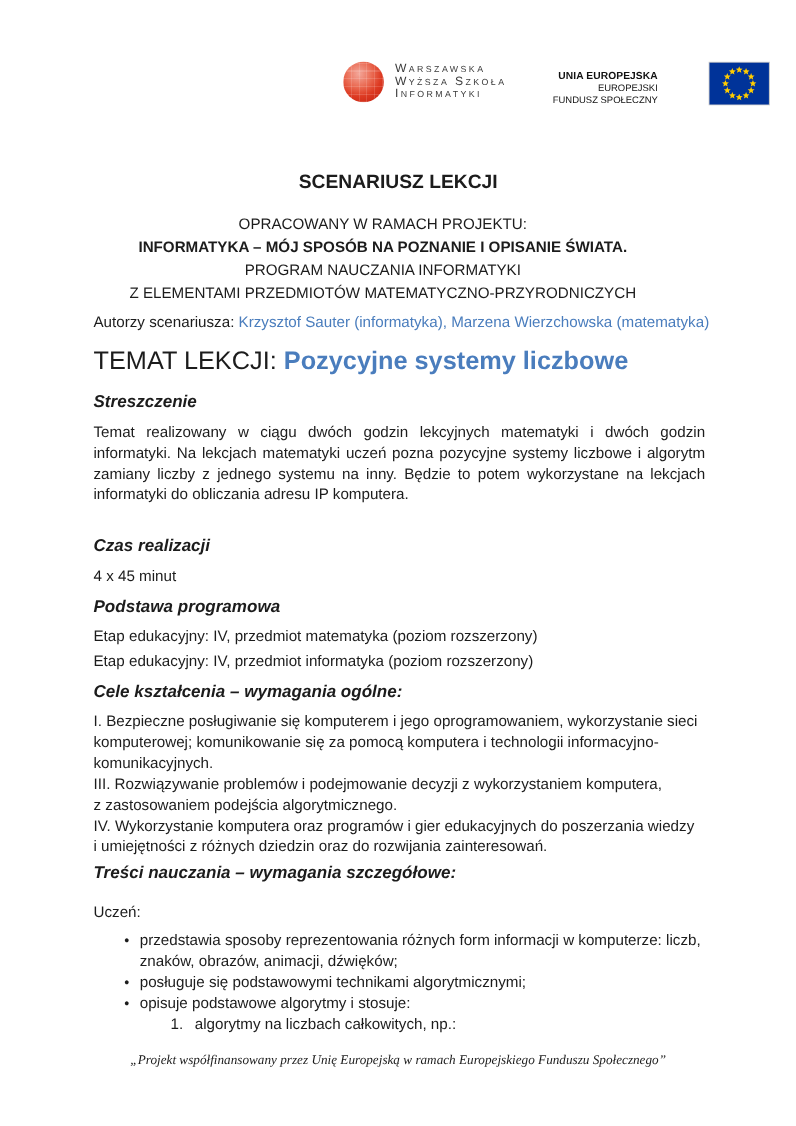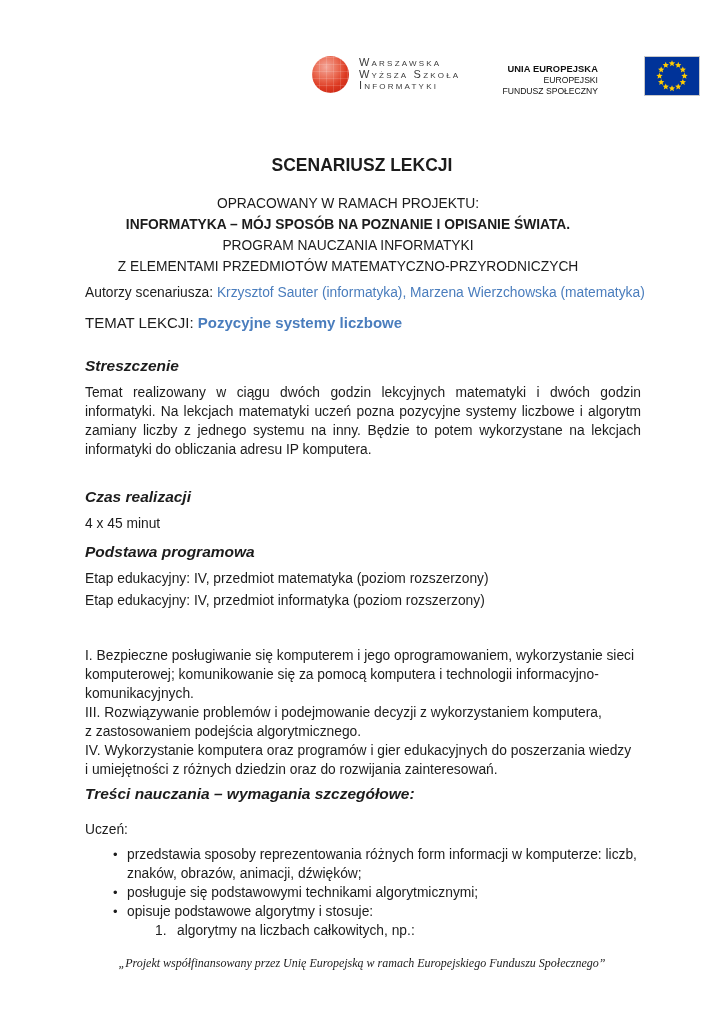--- a/index.html
+++ b/index.html
@@ -29,21 +29,21 @@
   .eu-flag{margin-left:6px;}
   
   .doc-title{position:absolute;top:155px;left:0;width:724px;text-align:center;
     font-size:17.5px;font-weight:bold;}
   .project-block{position:absolute;top:193px;left:0;width:696px;text-align:center;
     font-size:13.8px;line-height:21px;}
   .project-block .bold{font-weight:bold;}
   
   .authors{position:absolute;top:285px;left:85px;width:570px;font-size:13.8px;}
   .blue{color:#4a7dbd;}
-  .topic{position:absolute;top:314px;left:85px;width:570px;font-size:15px;}
+  .topic{position:absolute;top:314px;left:85px;width:570px;font-size:23px;}
   .topic .value{font-weight:bold;}
   
   .sec-h{position:absolute;left:85px;width:556px;font-size:15.5px;font-weight:bold;font-style:italic;}
   .body-text{position:absolute;left:85px;width:556px;font-size:13.8px;line-height:19px;}
   .justify{text-align:justify;}
   .prelines{white-space:pre-line;width:575px;}
   .lh22{line-height:22px;}
   .list-block{position:absolute;top:845px;left:85px;width:556px;font-size:13.8px;line-height:19px;}
   .bullet-row{display:flex;}
   .bullet-row::before{content:"\2022";flex:0 0 14px;margin-left:28px;font-size:13px;}
@@ -116,20 +116,21 @@
 
   <div class="sec-h" style="top:488px">Czas realizacji</div>
   <div class="body-text" style="top:514px">4 x 45 minut</div>
 
   <div class="sec-h" style="top:543px">Podstawa programowa</div>
   <div class="body-text lh22" style="top:568px">
     <div>Etap edukacyjny: IV, przedmiot matematyka (poziom rozszerzony)</div>
     <div>Etap edukacyjny: IV, przedmiot informatyka (poziom rozszerzony)</div>
   </div>
 
+  <div class="sec-h" style="top:621px">Cele kształcenia – wymagania ogólne:</div>
   <div class="body-text prelines" style="top:646px">I. Bezpieczne posługiwanie się komputerem i jego oprogramowaniem, wykorzystanie sieci
 komputerowej; komunikowanie się za pomocą komputera i technologii informacyjno-
 komunikacyjnych.
 III. Rozwiązywanie problemów i podejmowanie decyzji z wykorzystaniem komputera,
 z zastosowaniem podejścia algorytmicznego.
 IV. Wykorzystanie komputera oraz programów i gier edukacyjnych do poszerzania wiedzy
 i umiejętności z różnych dziedzin oraz do rozwijania zainteresowań.</div>
 
   <div class="sec-h" style="top:785px">Treści nauczania – wymagania szczegółowe:</div>
   <div class="body-text" style="top:820px">Uczeń:</div>

